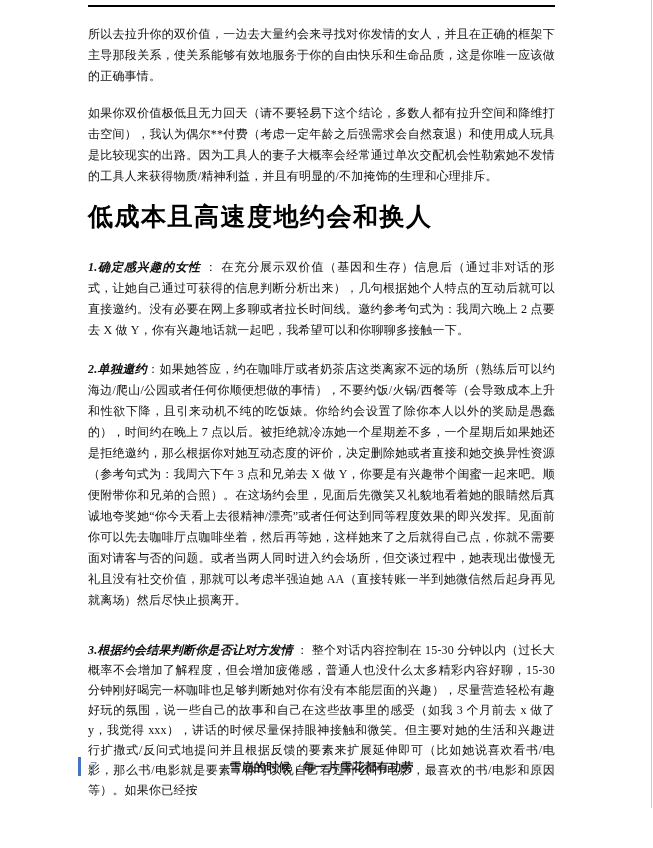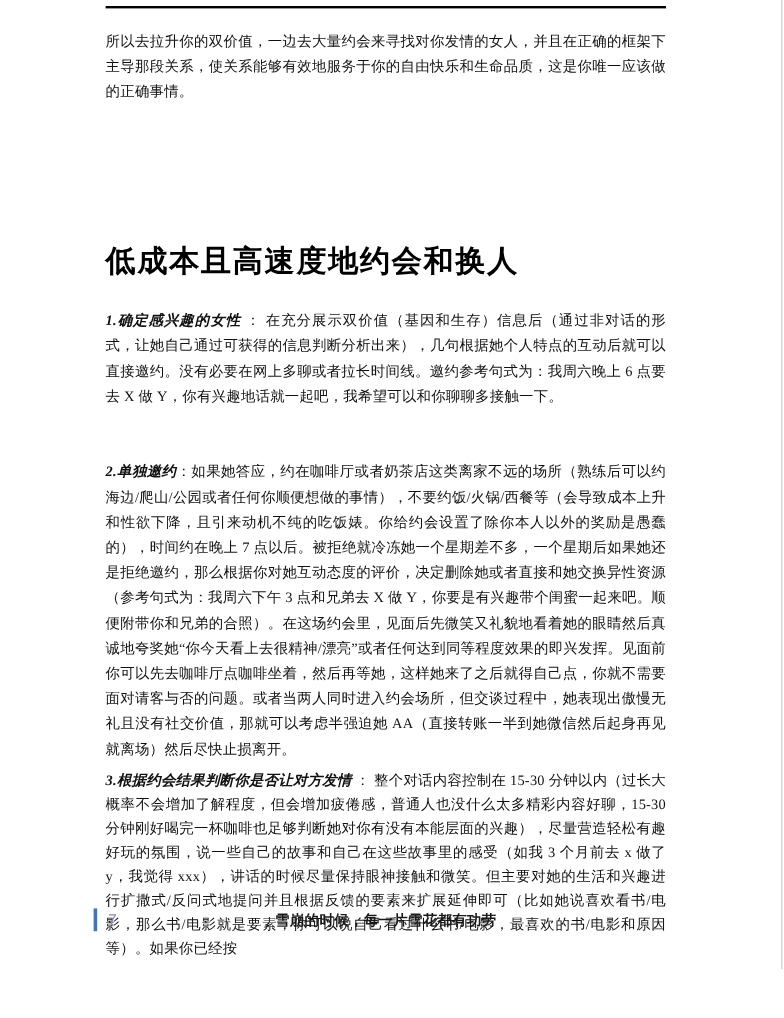--- a/index.html
+++ b/index.html
@@ -38,29 +38,29 @@
     width: 467px;
     font-size: 12px;
     line-height: 21px;
     text-align: justify;
     letter-spacing: 0.2px;
     margin: 0;
   }
   .p1 { top: 24px; }
   .p2 { top: 103px; }
   .item-a { top: 257px; }
-  .item-b { top: 359px; margin-top: 24px; }
+  .item-b { top: 359px; }
   .item-c { top: 616px; line-height: 20px; margin-top: 24px; }
   .section-heading {
     position: absolute;
     left: 88px;
     top: 202px;
     width: 467px;
     margin: 0;
-    font-family: Liberation Serif, serif;
+    font-family: Liberation Mono, monospace;
     font-size: 25px;
     font-weight: 700;
     letter-spacing: 1.5px;
     line-height: 34px;
     color: #000000;
     text-align: left;
   }
   .item-label {
     font-weight: 700;
     font-style: italic;
@@ -96,24 +96,25 @@
 </head>
 <body>
 
 <div class="page">
 
   <div class="top-rule" style="background: rgb(0, 0, 0);"></div>
   <div class="page-edge"></div>
 
   <p class="block p1">所以去拉升你的双价值，一边去大量约会来寻找对你发情的女人，并且在正确的框架下主导那段关系，使关系能够有效地服务于你的自由快乐和生命品质，这是你唯一应该做的正确事情。</p>
 
+  <p class="block p2">如果你双价值极低且无力回天（请不要轻易下这个结论，多数人都有拉升空间和降维打击空间），我认为偶尔**付费（考虑一定年龄之后强需求会自然衰退）和使用成人玩具是比较现实的出路。因为工具人的妻子大概率会经常通过单次交配机会性勒索她不发情的工具人来获得物质/精神利益，并且有明显的/不加掩饰的生理和心理排斥。</p>
 
   <h1 class="section-heading">低成本且高速度地约会和换人</h1>
 
-  <p class="block item-a"><span class="item-label">1.确定感兴趣的女性</span><span> ： </span><span>在充分展示双价值（基因和生存）信息后（通过非对话的形式，让她自己通过可获得的信息判断分析出来），几句根据她个人特点的互动后就可以直接邀约。没有必要在网上多聊或者拉长时间线。邀约参考句式为：我周六晚上 6 点要去 X 做 Y，你有兴趣地话就一起吧，我希望可以和你聊聊多接触一下。</span></p>
+  <p class="block item-a"><span class="item-label">1.确定感兴趣的女性</span><span> ： </span><span>在充分展示双价值（基因和生存）信息后（通过非对话的形式，让她自己通过可获得的信息判断分析出来），几句根据她个人特点的互动后就可以直接邀约。没有必要在网上多聊或者拉长时间线。邀约参考句式为：我周六晚上 2 点要去 X 做 Y，你有兴趣地话就一起吧，我希望可以和你聊聊多接触一下。</span></p>
 
   <p class="block item-b"><span class="item-label">2.单独邀约</span><span>：</span><span>如果她答应，约在咖啡厅或者奶茶店这类离家不远的场所（熟练后可以约海边/爬山/公园或者任何你顺便想做的事情），不要约饭/火锅/西餐等（会导致成本上升和性欲下降，且引来动机不纯的吃饭婊。你给约会设置了除你本人以外的奖励是愚蠢的），时间约在晚上 7 点以后。被拒绝就冷冻她一个星期差不多，一个星期后如果她还是拒绝邀约，那么根据你对她互动态度的评价，决定删除她或者直接和她交换异性资源（参考句式为：我周六下午 3 点和兄弟去 X 做 Y，你要是有兴趣带个闺蜜一起来吧。顺便附带你和兄弟的合照）。在这场约会里，见面后先微笑又礼貌地看着她的眼睛然后真诚地夸奖她“你今天看上去很精神/漂亮”或者任何达到同等程度效果的即兴发挥。见面前你可以先去咖啡厅点咖啡坐着，然后再等她，这样她来了之后就得自己点，你就不需要面对请客与否的问题。或者当两人同时进入约会场所，但交谈过程中，她表现出傲慢无礼且没有社交价值，那就可以考虑半强迫她 AA（直接转账一半到她微信然后起身再见就离场）然后尽快止损离开。</span></p>
 
   <p class="block item-c"><span class="item-label">3.根据约会结果判断你是否让对方发情</span><span> ： </span><span>整个对话内容控制在 15-30 分钟以内（过长大概率不会增加了解程度，但会增加疲倦感，普通人也没什么太多精彩内容好聊，15-30 分钟刚好喝完一杯咖啡也足够判断她对你有没有本能层面的兴趣），尽量营造轻松有趣好玩的氛围，说一些自己的故事和自己在这些故事里的感受（如我 3 个月前去 x 做了 y，我觉得 xxx），讲话的时候尽量保持眼神接触和微笑。但主要对她的生活和兴趣进行扩撒式/反问式地提问并且根据反馈的要素来扩展延伸即可（比如她说喜欢看书/电影，那么书/电影就是要素，你可以说自己看过什么书/电影，最喜欢的书/电影和原因等）。如果你已经按</span></p>
 
   <div class="footer-bar" style="background: rgb(68, 114, 196);"></div>
 
   <div class="footer-page-number" style="color: rgb(125, 144, 186);">7</div>
 
   <div class="footer-slogan">雪崩的时候，每一片雪花都有功劳</div>

